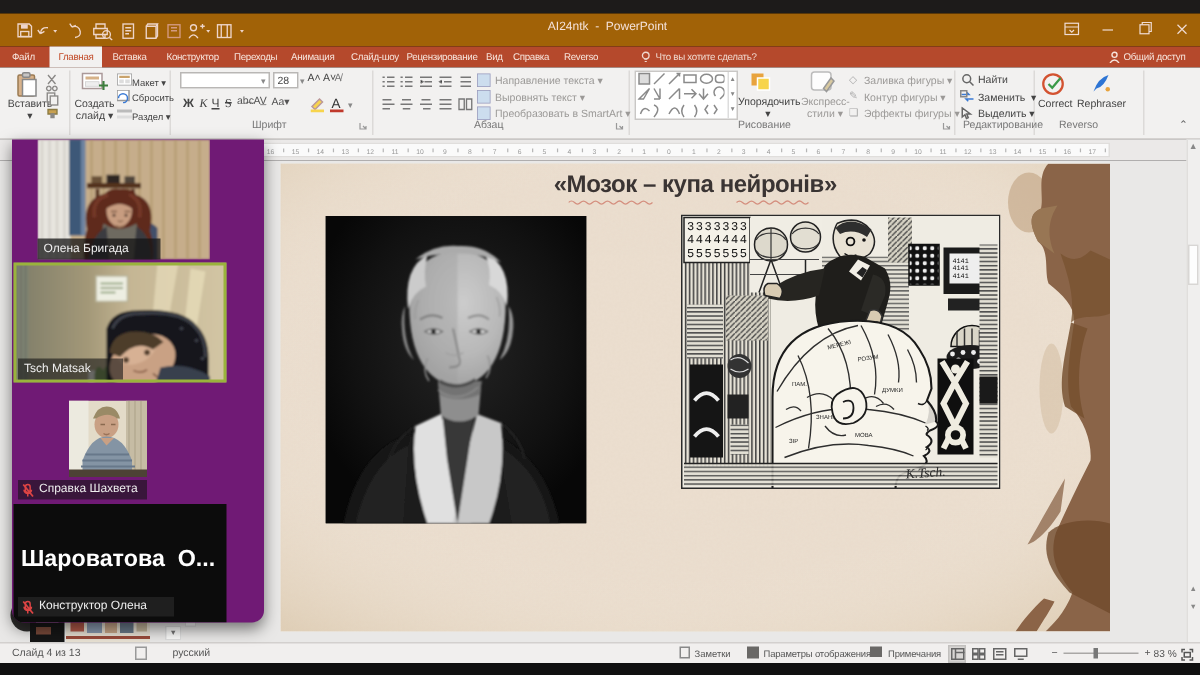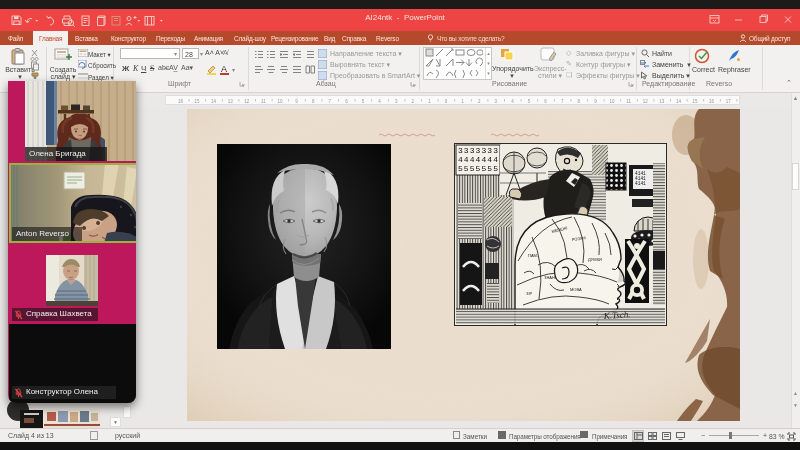--- a/index.html
+++ b/index.html
@@ -2,21 +2,21 @@
 <html><head><meta charset="utf-8"><style>
 *{margin:0;padding:0;box-sizing:border-box}
 html,body{width:800px;height:450px;overflow:hidden}
 body{font-family:"Liberation Sans",sans-serif;position:relative;background:#000}
 .a{position:absolute}
 </style></head>
 <body>
 
 <div class="a" style="left:0;top:0;width:800px;height:9px;background:#1d1b1a"></div>
 
-<div class="a" style="left:0;top:9px;width:800px;height:22px;background:#ef4444">
+<div class="a" style="left:0;top:9px;width:800px;height:22px;background:#a16207">
   <svg class="a" style="left:8px;top:5px" width="155" height="13" viewBox="0 0 155 13">
     <g stroke="#eed5ca" stroke-width="0.9" fill="none">
       <path d="M4 2 h7.5 l1.5 1.5 v7 h-9 z"></path>
         <rect x="6" y="2.3" width="4.5" height="2.8" fill="#eed5ca" stroke="none"></rect>
         <rect x="5.8" y="7" width="5.4" height="3.3" fill="none"></rect>
       <path d="M19 8.5 q0 -4.5 5 -4 m-5 4 l-1.8 -2.5 m1.8 2.5 l2.6 -1.6"></path>
         <path d="M27.5 6 l2.6 0 l-1.3 1.8 z" fill="#eed5ca" stroke="none"></path>
       <path d="M40 4 q4.5 -1.5 5.5 3 q0.5 3.5 -3.5 4 m-2 -7 l-1.5 -2.2 m1.5 2.2 l2.6 -1"></path>
       <path d="M56 5 v-3 h6 v3 m-7.5 0 h9 v4 h-9 z m1.5 4 v2.5 h6 v-2.5"></path>
         <circle cx="63" cy="9" r="2.6"></circle>
@@ -346,20 +346,21 @@
     <ellipse cx="499" cy="26" rx="14" ry="20" fill="#c3a686" opacity="0.65"></ellipse>
     <ellipse cx="514" cy="150" rx="8" ry="30" fill="#cbb191" opacity="0.4"></ellipse>
     <path d="M512 0 C504 8 509 22 507 30 C497 34 501 44 505 52 C513 58 509 72 512 80 C522 88 530 96 529 106 C526 128 523 146 527 162 C536 172 541 186 540 198 C533 212 525 228 517 246 C512 262 518 274 528 286 C523 300 514 308 510 312 L553 312 L553 0 Z" fill="#8a6448"></path>
     <path d="M507 30 C497 34 501 44 505 52 L516 60 C510 46 513 36 518 28 Z" fill="#9b7a58" opacity="0.8"></path>
     <path d="M527 106 C523 128 518 146 523 162 L536 170 C530 150 532 126 538 110 Z" fill="#75502f" opacity="0.85"></path>
     <path d="M512 246 C507 262 515 274 526 286 L553 300 L553 240 C540 236 520 238 512 246 Z" fill="#6f4a2c" opacity="0.8"></path>
     <path d="M520 60 C528 66 534 64 540 58 L553 64 L553 100 C544 104 534 100 527 106 C530 88 524 72 520 60 Z" fill="#77522f" opacity="0.75"></path>
     <path d="M509 290 C502 296 494 306 490 312 L504 312 C509 304 513 298 516 292 Z" fill="#82583a" opacity="0.9"></path>
     <path d="M523 210 C516 222 506 240 498 254 C505 252 514 242 520 232 Z" fill="#8a6448" opacity="0.75"></path>
   </svg>
+  <div class="a" style="left:0;top:6px;width:553px;text-align:center;font-weight:bold;font-size:16px;color:#3a3433;letter-spacing:-0.3px">«Мозок – купа нейронів»</div>
   <svg class="a" style="left:192px;top:24px" width="170" height="4" viewBox="0 0 170 4">
       <path d="M0 2 q2 -2 4 0 q2 2 4 0 q2 -2 4 0 q2 2 4 0 q2 -2 4 0 q2 2 4 0 q2 -2 4 0 q2 2 4 0 q2 -2 4 0 q2 2 4 0 q2 -2 4 0 q2 2 4 0 q2 -2 4 0 q2 2 4 0" stroke="#c65a4a" stroke-width="0.8" fill="none" opacity="0.6"></path>
       <path d="M112 2 q2 -2 4 0 q2 2 4 0 q2 -2 4 0 q2 2 4 0 q2 -2 4 0 q2 2 4 0 q2 -2 4 0 q2 2 4 0 q2 -2 4 0 q2 2 4 0 q2 -2 4 0 q2 2 4 0" stroke="#c65a4a" stroke-width="0.8" fill="none" opacity="0.6"></path>
     </svg>
   <svg class="a" id="photo" style="left:30px;top:35px" width="174" height="205" viewBox="0 0 174 205">
     <rect width="174" height="205" fill="#0a0a0a"></rect>
     <radialGradient id="pg" cx="52%" cy="42%" r="60%">
         <stop offset="0%" stop-color="#242424"></stop>
         <stop offset="70%" stop-color="#111"></stop>
         <stop offset="100%" stop-color="#070707"></stop>
@@ -591,21 +592,21 @@
   <svg class="a" style="left:787px;top:2.5px" width="9" height="9" viewBox="0 0 9 9">
       <g stroke="#555" fill="none">
         <path d="M1 3 V1 h2 M6 1 h2 v2 M8 6 v2 h-2 M3 8 H1 V6"></path>
         <rect x="2.5" y="3" width="4" height="3"></rect>
       </g>
     </svg>
 </div>
 
 <div class="a" style="left:0;top:442px;width:800px;height:8px;background:#101010"></div>
 
-<div class="a" id="vpanel" style="left:8px;top:81px;width:128px;height:322px;background:#be185d;border-radius:0 0 8px 8px;box-shadow:0 4px 10px rgba(0,0,0,.5);overflow:hidden">
+<div class="a" id="vpanel" style="left:8px;top:93px;width:168px;height:322px;background:#701a75;border-radius:0 0 8px 8px;box-shadow:0 4px 10px rgba(0,0,0,.5);overflow:hidden">
 
   <svg class="a" style="left:17px;top:0" width="115" height="80" viewBox="0 0 115 80">
     <filter id="bl1" x="-5%" y="-5%" width="110%" height="110%">
         <feGaussianBlur stdDeviation="0.6"></feGaussianBlur>
       </filter>
       <g filter="url(#bl1)">
     <rect width="115" height="80" fill="#c6ad8b"></rect>
     <g stroke="#b9a078" stroke-width="2">
           <path d="M36 0 v80 M44 0 v80 M52 0 v80 M60 0 v80 M68 0 v80 M76 0 v80 M84 0 v80 M92 0 v80 M100 0 v80 M108 0 v80"></path>
         </g>
@@ -674,21 +675,21 @@
     <ellipse cx="82" cy="58" rx="14" ry="9" transform="rotate(-26 82 58)" fill="#d7b194"></ellipse>
     <path d="M64 60 q2 -14 18 -14 q12 0 18 7 l-7 5 q-11 -7 -22 5 z" fill="#4e3d2c"></path>
     <path d="M75 63 a2 2 0 1 0 .1 0 M89 58 a2 2 0 1 0 .1 0" fill="#55402f"></path>
     <path d="M80 72 q5 2.5 9 -0.5" stroke="#8a5f48" stroke-width="1.1" fill="none"></path>
     <path d="M93 74 q4 4 10 4" stroke="#6d4a38" stroke-width="1" fill="none"></path>
 
     <path d="M98 70 q18 -4 33 6 l0 4 l-36 0 z" fill="#39414e"></path>
       </g>
   </svg>
   <div class="a" style="left:1px;top:82px;width:142px;height:80px;border:2px solid #9ab33c"></div>
-  <div class="a" style="left:4px;top:146px;width:70px;height:14px;background:rgba(20,20,20,.6);color:#eee;font-size:8px;padding:2px 0 0 4px">Anton Reverso</div>
+  <div class="a" style="left:4px;top:146px;width:70px;height:14px;background:rgba(20,20,20,.6);color:#eee;font-size:8px;padding:2px 0 0 4px">Tsch Matsak</div>
 
   <svg class="a" style="left:38px;top:174px" width="52" height="51" viewBox="0 0 52 51">
     <filter id="bl3" x="-5%" y="-5%" width="110%" height="110%">
         <feGaussianBlur stdDeviation="0.5"></feGaussianBlur>
       </filter>
       <g filter="url(#bl3)">
         <rect width="52" height="51" fill="#e3dbc8"></rect>
     <rect x="0" y="0" width="13" height="51" fill="#eceadf"></rect>
     <rect x="38" y="0" width="14" height="51" fill="#c6bca4"></rect>
     <path d="M40 0 v51 M44 0 v51 M48 0 v51" stroke="#b7ad94" stroke-width="1.2"></path>
@@ -702,18 +703,19 @@
     <rect x="0" y="46" width="52" height="5" fill="#4e4234"></rect>
       </g>
   </svg>
   <div class="a" style="left:4px;top:227px;width:86px;height:13px;background:rgba(20,20,20,.6);color:#eee;font-size:8px;padding:1px 0 0 14px">Справка Шахвета</div>
   <svg class="a" style="left:6px;top:229px" width="9" height="10" viewBox="0 0 9 10">
       <path d="M4.5 1 a1.6 1.6 0 0 1 1.6 1.6 v2 a1.6 1.6 0 0 1 -3.2 0 v-2 A1.6 1.6 0 0 1 4.5 1 M2 4.5 a2.5 2.5 0 0 0 5 0 M4.5 7 v2" stroke="#d44" fill="none"></path>
       <path d="M1.5 1 L8 9" stroke="#d44" stroke-width="1.2"></path>
     </svg>
 
   <div class="a" style="left:1px;top:243px;width:142px;height:79px;background:#0c0c0c"></div>
+  <div class="a" style="left:6px;top:271px;width:136px;color:#fff;font-weight:bold;font-size:15.5px;letter-spacing:0px">Шароватова&nbsp; О...</div>
   <div class="a" style="left:4px;top:305px;width:104px;height:13px;background:rgba(35,35,35,.85);color:#eee;font-size:8px;padding:1px 0 0 14px">Конструктор Олена</div>
   <svg class="a" style="left:6px;top:307px" width="9" height="10" viewBox="0 0 9 10">
       <path d="M4.5 1 a1.6 1.6 0 0 1 1.6 1.6 v2 a1.6 1.6 0 0 1 -3.2 0 v-2 A1.6 1.6 0 0 1 4.5 1 M2 4.5 a2.5 2.5 0 0 0 5 0 M4.5 7 v2" stroke="#d44" fill="none"></path>
       <path d="M1.5 1 L8 9" stroke="#d44" stroke-width="1.2"></path>
     </svg>
 </div>
 
 </body></html>

